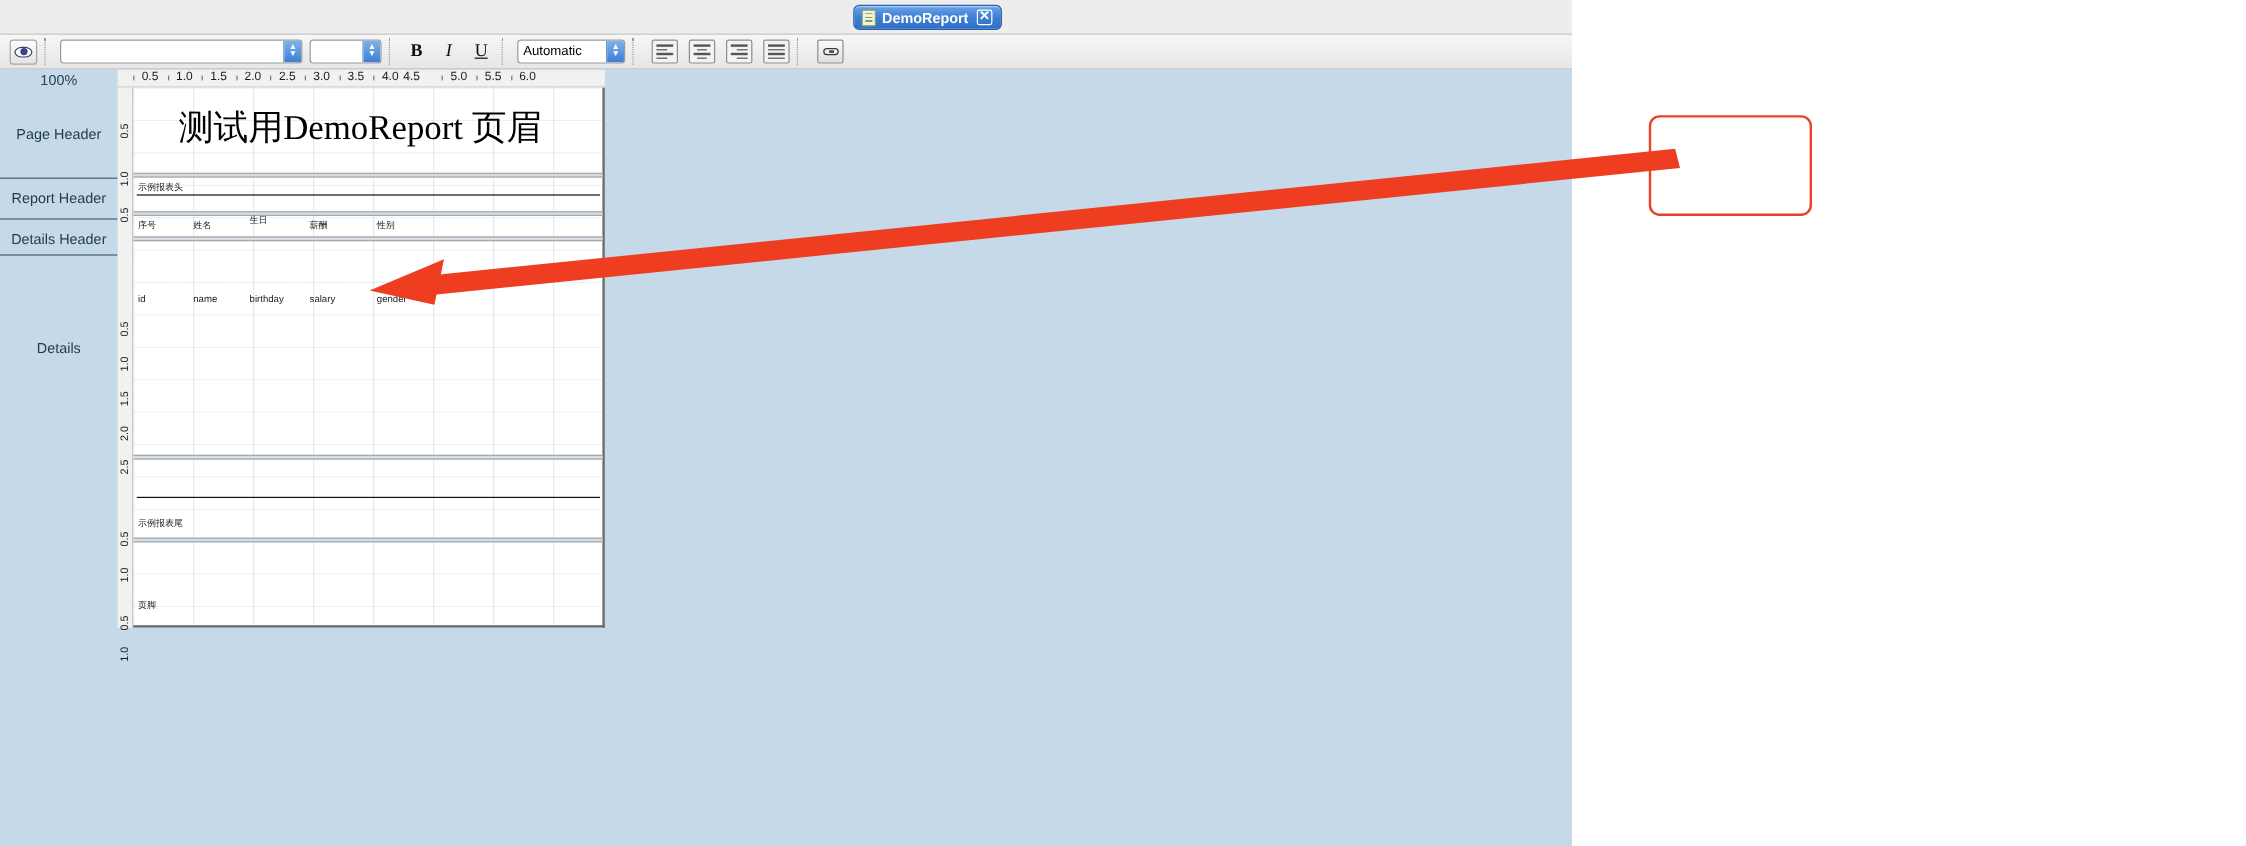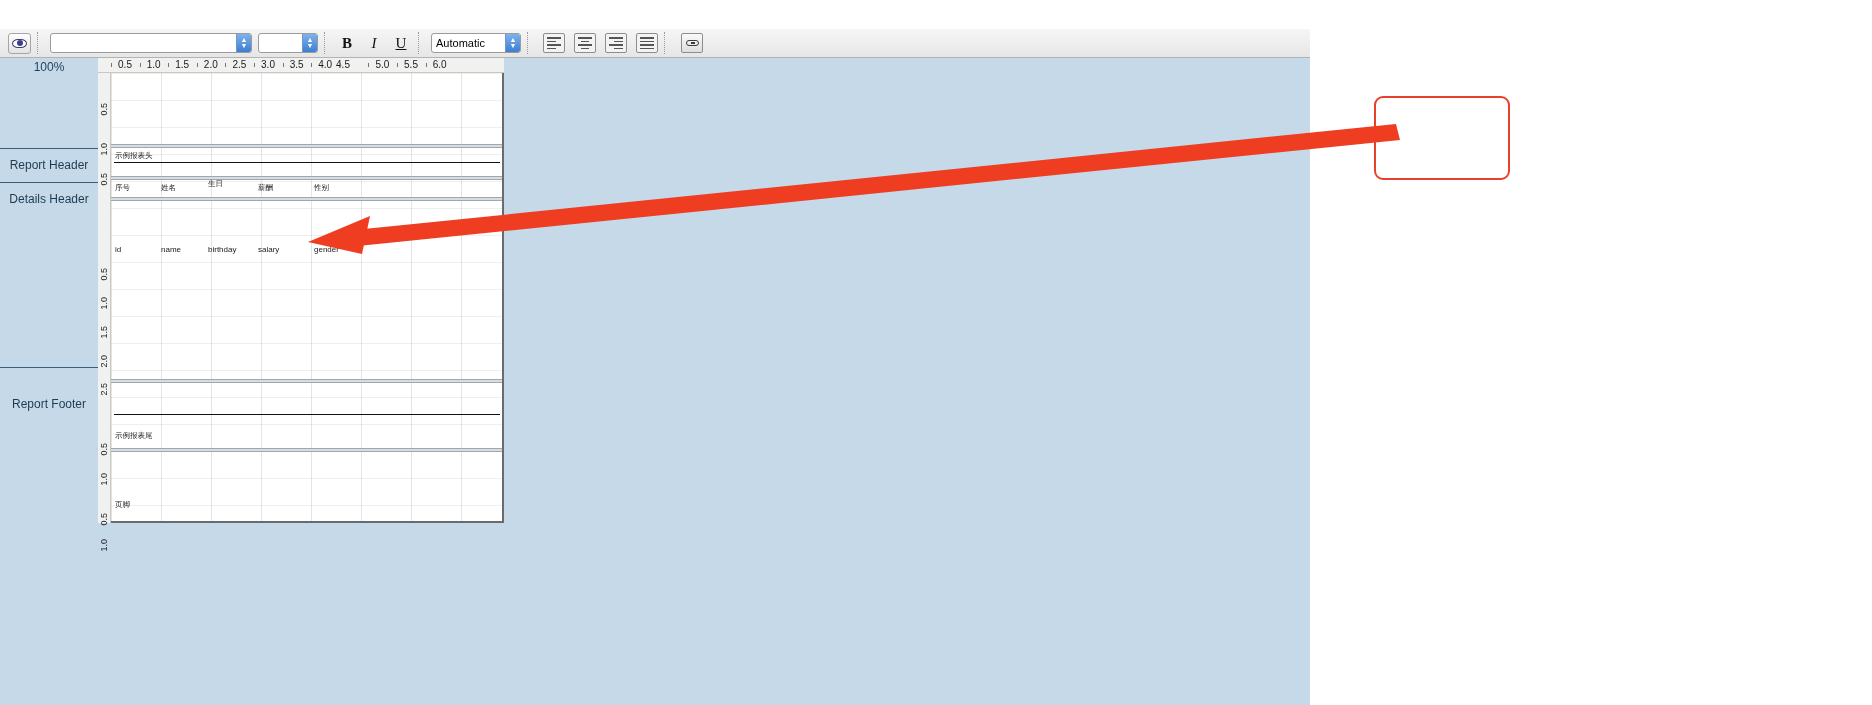--- a/index.html
+++ b/index.html
@@ -203,20 +203,27 @@
   .arrow-svg { position: absolute; left: 300px; top: 120px; width: 1100px; height: 160px; pointer-events: none; }
 
   .filler-left { position:absolute; left:0; top:465px; width:1310px; height:182px; background:#c5d9e8; }
   .filler-right { position:absolute; left:504px; top:0; width:806px; height:647px; background:#c5d9e8; }
 </style>
 </head>
 <body>
 
 <div id="app">
 
+  <div class="tabbar">
+    <div class="doc-tab">
+      <span class="tab-doc-icon"></span>
+      <span>DemoReport</span>
+      <span class="tab-close">✕</span>
+    </div>
+  </div>
 
   <div class="toolbar">
     <div class="tb-btn">
       <span class="eye"></span>
     </div>
     <div class="tb-sep"></div>
     <div class="combo combo-font">
       <span class="cval"></span>
       <span class="carrow">▲<br>▼</span>
     </div>
@@ -263,23 +270,24 @@
       <span class="link-glyph"></span>
     </div>
   </div>
 
   <div class="designer">
     <div class="filler-right"></div>
     <div class="filler-left"></div>
 
     <div class="band-col">
       <div class="zoom-label">100%</div>
+      <div class="band-label first" style="top:18px;height:72px">Page Header</div>
       <div class="band-label" style="top:90px;height:32px">Report Header</div>
       <div class="band-label" style="top:124px;height:32px">Details Header</div>
-      <div class="band-label" style="top:309px;height:73px">Report Footer</div>
+      <div class="band-label" style="top:154px;height:155px">Details</div>
     </div>
 
     <div class="paper-wrap">
       <div class="hruler" id="hruler">
           <span class="tk" style="left: 27px;">0.5</span>
           <span class="mk" style="left: 13px;"></span>
           <span class="tk" style="left: 55.6px;">1.0</span>
           <span class="mk" style="left: 41.6px;"></span>
           <span class="tk" style="left: 84.2px;">1.5</span>
           <span class="mk" style="left: 70.2px;"></span>
@@ -312,20 +320,21 @@
           <span class="tk" style="top: 282px;">2.0</span>
           <span class="tk" style="top: 310px;">2.5</span>
           <span class="tk" style="top: 370px;">0.5</span>
           <span class="tk" style="top: 400px;">1.0</span>
           <span class="tk" style="top: 440px;">0.5</span>
           <span class="tk" style="top: 466px;">1.0</span>
         </div>
 
       <div class="sheet">
 
+        <div class="rpt-title" style="left:38px; top:14px">测试用DemoReport 页眉</div>
         <div class="band-sep" style="top:71px"></div>
 
         <div class="elem cjk" style="left:4px; top:78px">示例报表头</div>
         <div class="rule-line" style="left:3px; top:89px; width:386px"></div>
         <div class="band-sep" style="top:103px"></div>
 
         <div class="elem cjk" style="left:4px;   top:110px">序号</div>
         <div class="elem cjk" style="left:50px;  top:110px">姓名</div>
         <div class="elem cjk" style="left:97px;  top:106px">生日</div>
         <div class="elem cjk" style="left:147px; top:110px">薪酬</div>

